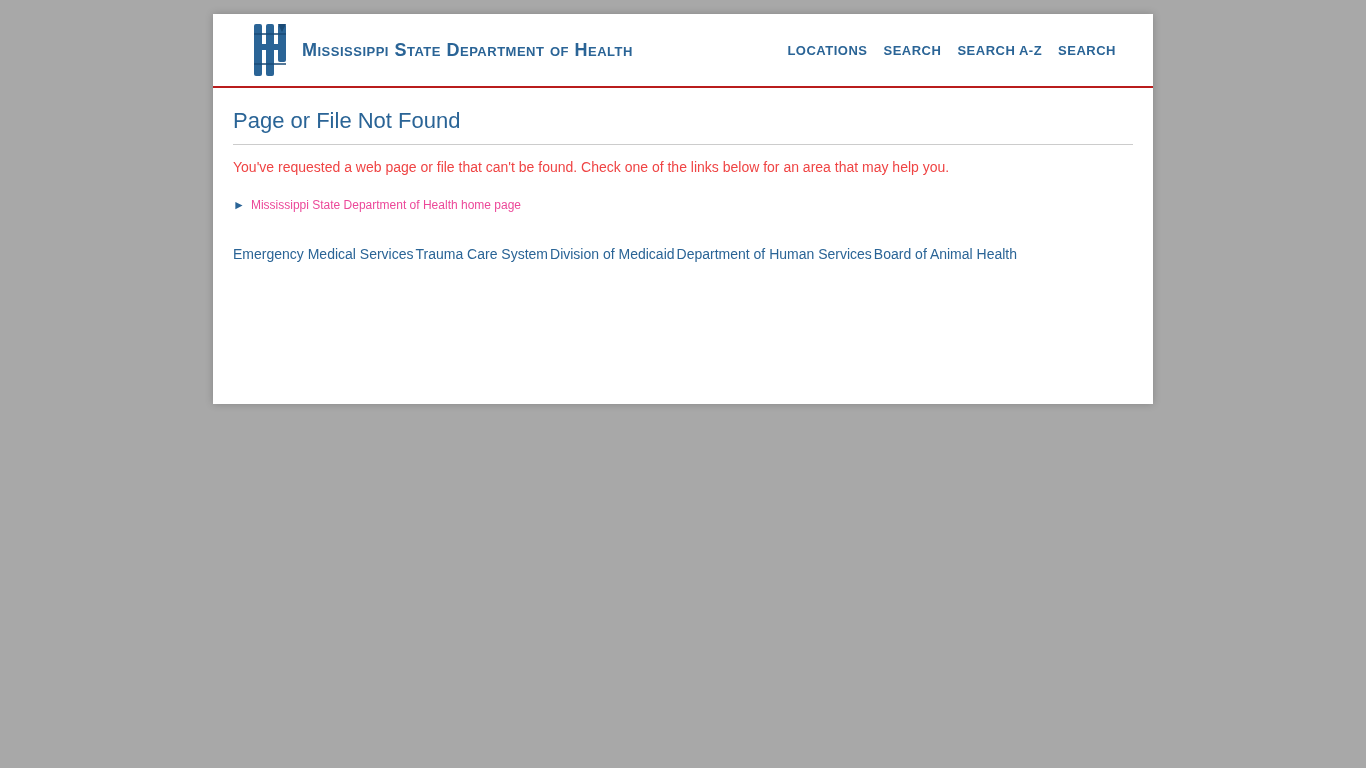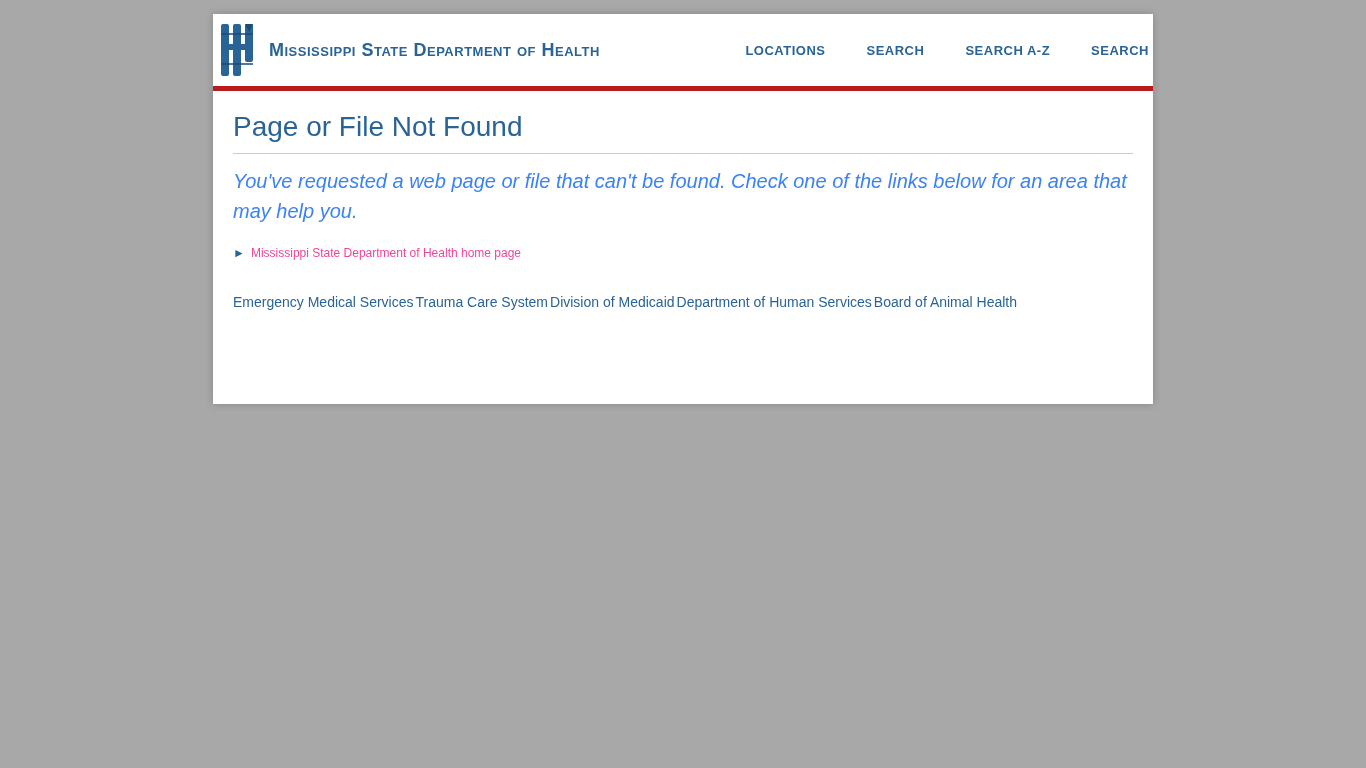--- a/index.html
+++ b/index.html
@@ -23,22 +23,22 @@
       width: 940px;
       min-height: 390px;
       box-shadow: 0 0 8px rgba(0,0,0,0.2);
     }
 
     
     .header {
       display: flex;
       align-items: center;
       justify-content: space-between;
-      padding: 10px 4px;
-      border-bottom: 5px solid #b91c1c;
+      padding: 10px 37px;
+      border-bottom: 2px solid #b91c1c;
     }
 
     .logo-area {
       display: flex;
       align-items: center;
       gap: 10px;
     }
 
     .logo-icon {
       width: 42px;
@@ -49,54 +49,53 @@
     .logo-text {
       font-size: 18px;
       font-weight: bold;
       color: #2a6496;
       letter-spacing: 0.5px;
       font-variant: small-caps;
     }
 
     .nav-links {
       display: flex;
-      gap: 41px;
+      gap: 16px;
       align-items: center;
       text-align: right;
     }
 
     .nav-link {
       color: #2a6496;
       text-decoration: none;
       font-size: 13px;
       font-weight: bold;
       letter-spacing: 0.5px;
       cursor: pointer;
     }
 
     
     .main-content {
       padding: 20px 20px 30px 20px;
     }
 
     .page-title {
       color: #2a6496;
-      font-size: 28px;
+      font-size: 22px;
       font-weight: normal;
       margin-bottom: 12px;
       padding-bottom: 10px;
       border-bottom: 1px solid #ccc;
     }
 
     .not-found-message {
-      color: #3b82f6;
-      font-size: 20px;
+      color: #ef4444;
+      font-size: 14px;
       margin-bottom: 20px;
       line-height: 1.5;
-      font-style: italic;
     }
 
     .home-link-row {
       display: flex;
       align-items: center;
       gap: 6px;
       margin-bottom: 30px;
     }
 
     .arrow-right {

